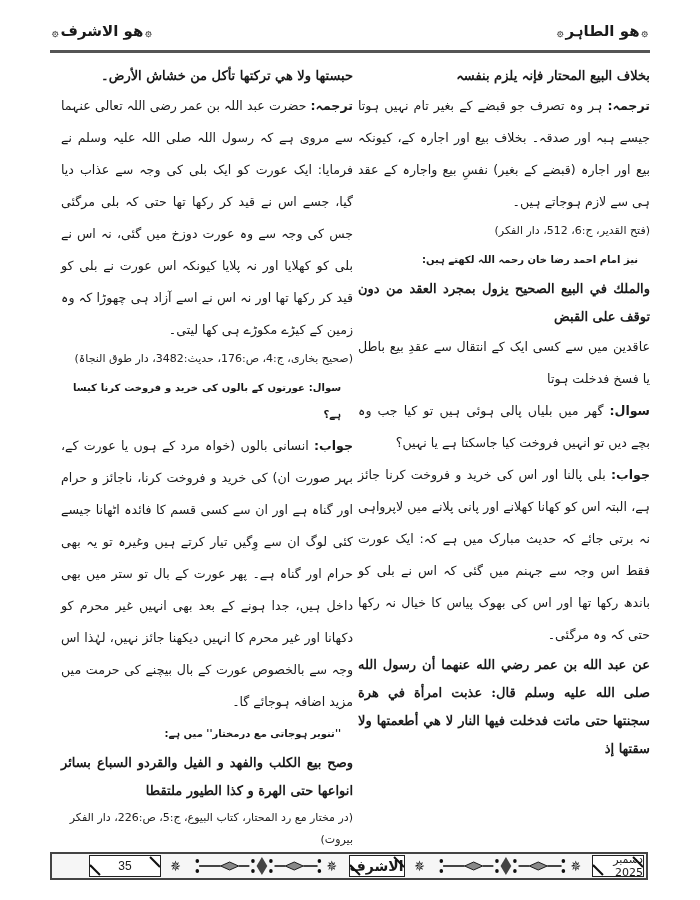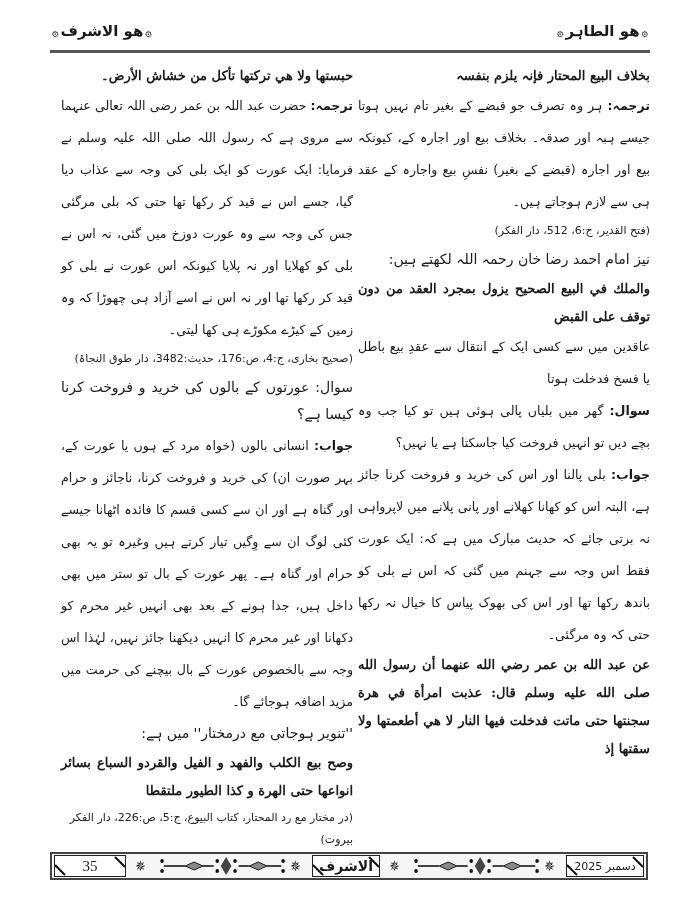--- a/index.html
+++ b/index.html
@@ -23,41 +23,41 @@
     position: absolute; top: 62px; width: 292px; direction: rtl; text-align: justify;
   }
   .col-right { right: 50px; }
   .col-left { left: 61px; }
   .p {
     font-size: 12.6px; line-height: 32px; margin: 0; white-space: normal;
   }
   .arabic { font-family: "DejaVu Serif", serif; font-size: 13px; font-weight: bold; line-height: 28px; }
   .ref { font-size: 11px; line-height: 22px; color: #222; margin: 2px 0 4px 0; text-align: right; }
   .lead { font-weight: bold; }
-  .heading { font-weight: normal; font-size: 14px; line-height: 27px; margin: 2px 0; }
+  .heading { font-weight: bold; font-size: 10px; line-height: 27px; margin: 2px 12px; }
 
   .footer {
     position: absolute; left: 50px; right: 52px; top: 852px; height: 28px;
     border: 2px solid #444; background: #f6f6f6; display: flex; align-items: center;
     justify-content: space-between; box-sizing: border-box; padding: 0 2px;
   }
   .fbox {
     position: relative; height: 22px; border: 1.5px solid #222; background: #fff;
     display: flex; align-items: center; justify-content: center; box-sizing: border-box;
     overflow: hidden;
   }
   .fbox::before, .fbox::after {
     content: ""; position: absolute; width: 14px; height: 2px; background: #111;
     transform: rotate(45deg);
   }
   .fbox::before { left: -2px; bottom: 5px; }
   .fbox::after { right: -2px; top: 5px; }
-  .fbox-page { width: 72px; font-family: Liberation Serif, serif; font-size: 15px; }
-  .fbox-mag { width: 68px; font-size: 14px; font-weight: bold; direction: rtl; }
-  .fbox-date { width: 78px; font-size: 11px; direction: rtl; }
+  .fbox-page { width: 72px; font-family: Liberation Sans, sans-serif; font-size: 12px; margin-left: 35px; }
+  .fbox-mag { width: 56px; font-size: 14px; font-weight: bold; direction: rtl; }
+  .fbox-date { width: 52px; font-size: 11px; direction: rtl; }
   .ornament { flex: 1; height: 22px; margin: 0 4px; }
   .ornament svg { width: 100%; height: 100%; display: block; }
 </style>
 </head>
 <body>
 
 <div class="header">
   <div class="header-title">
     <span class="orn">۞</span><span>هو الاشرف</span><span class="orn">۞</span>
   </div>

